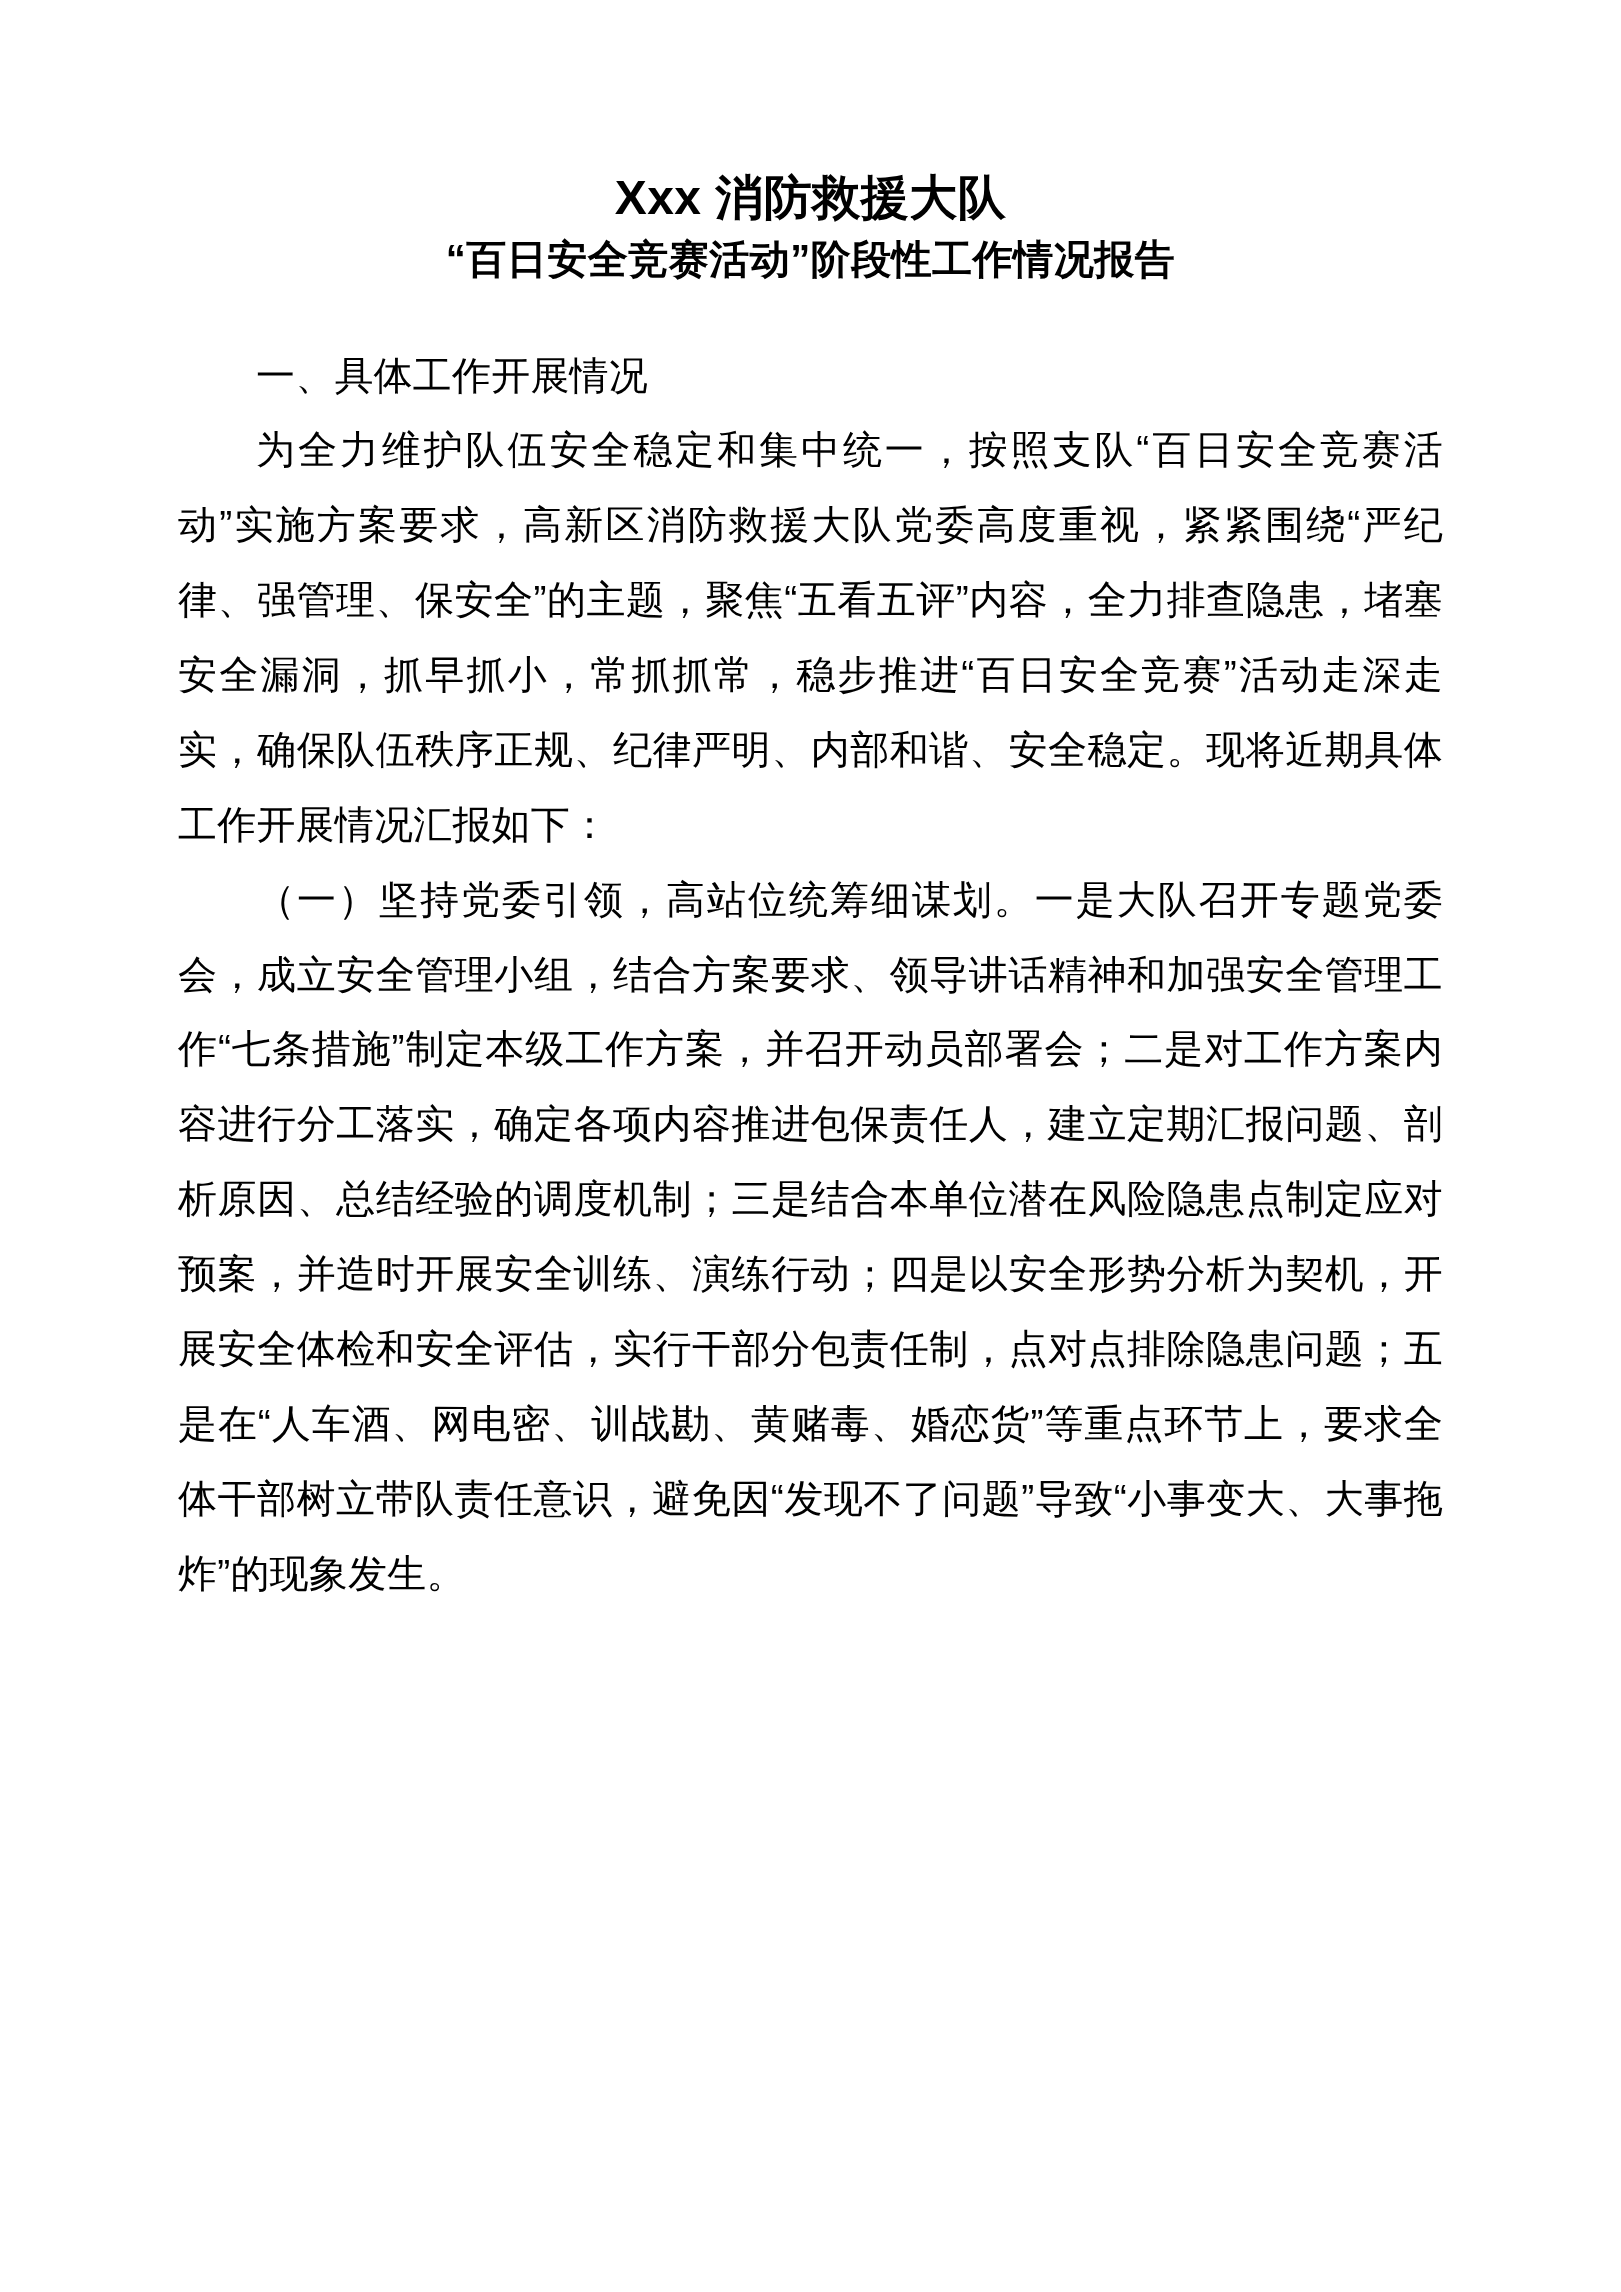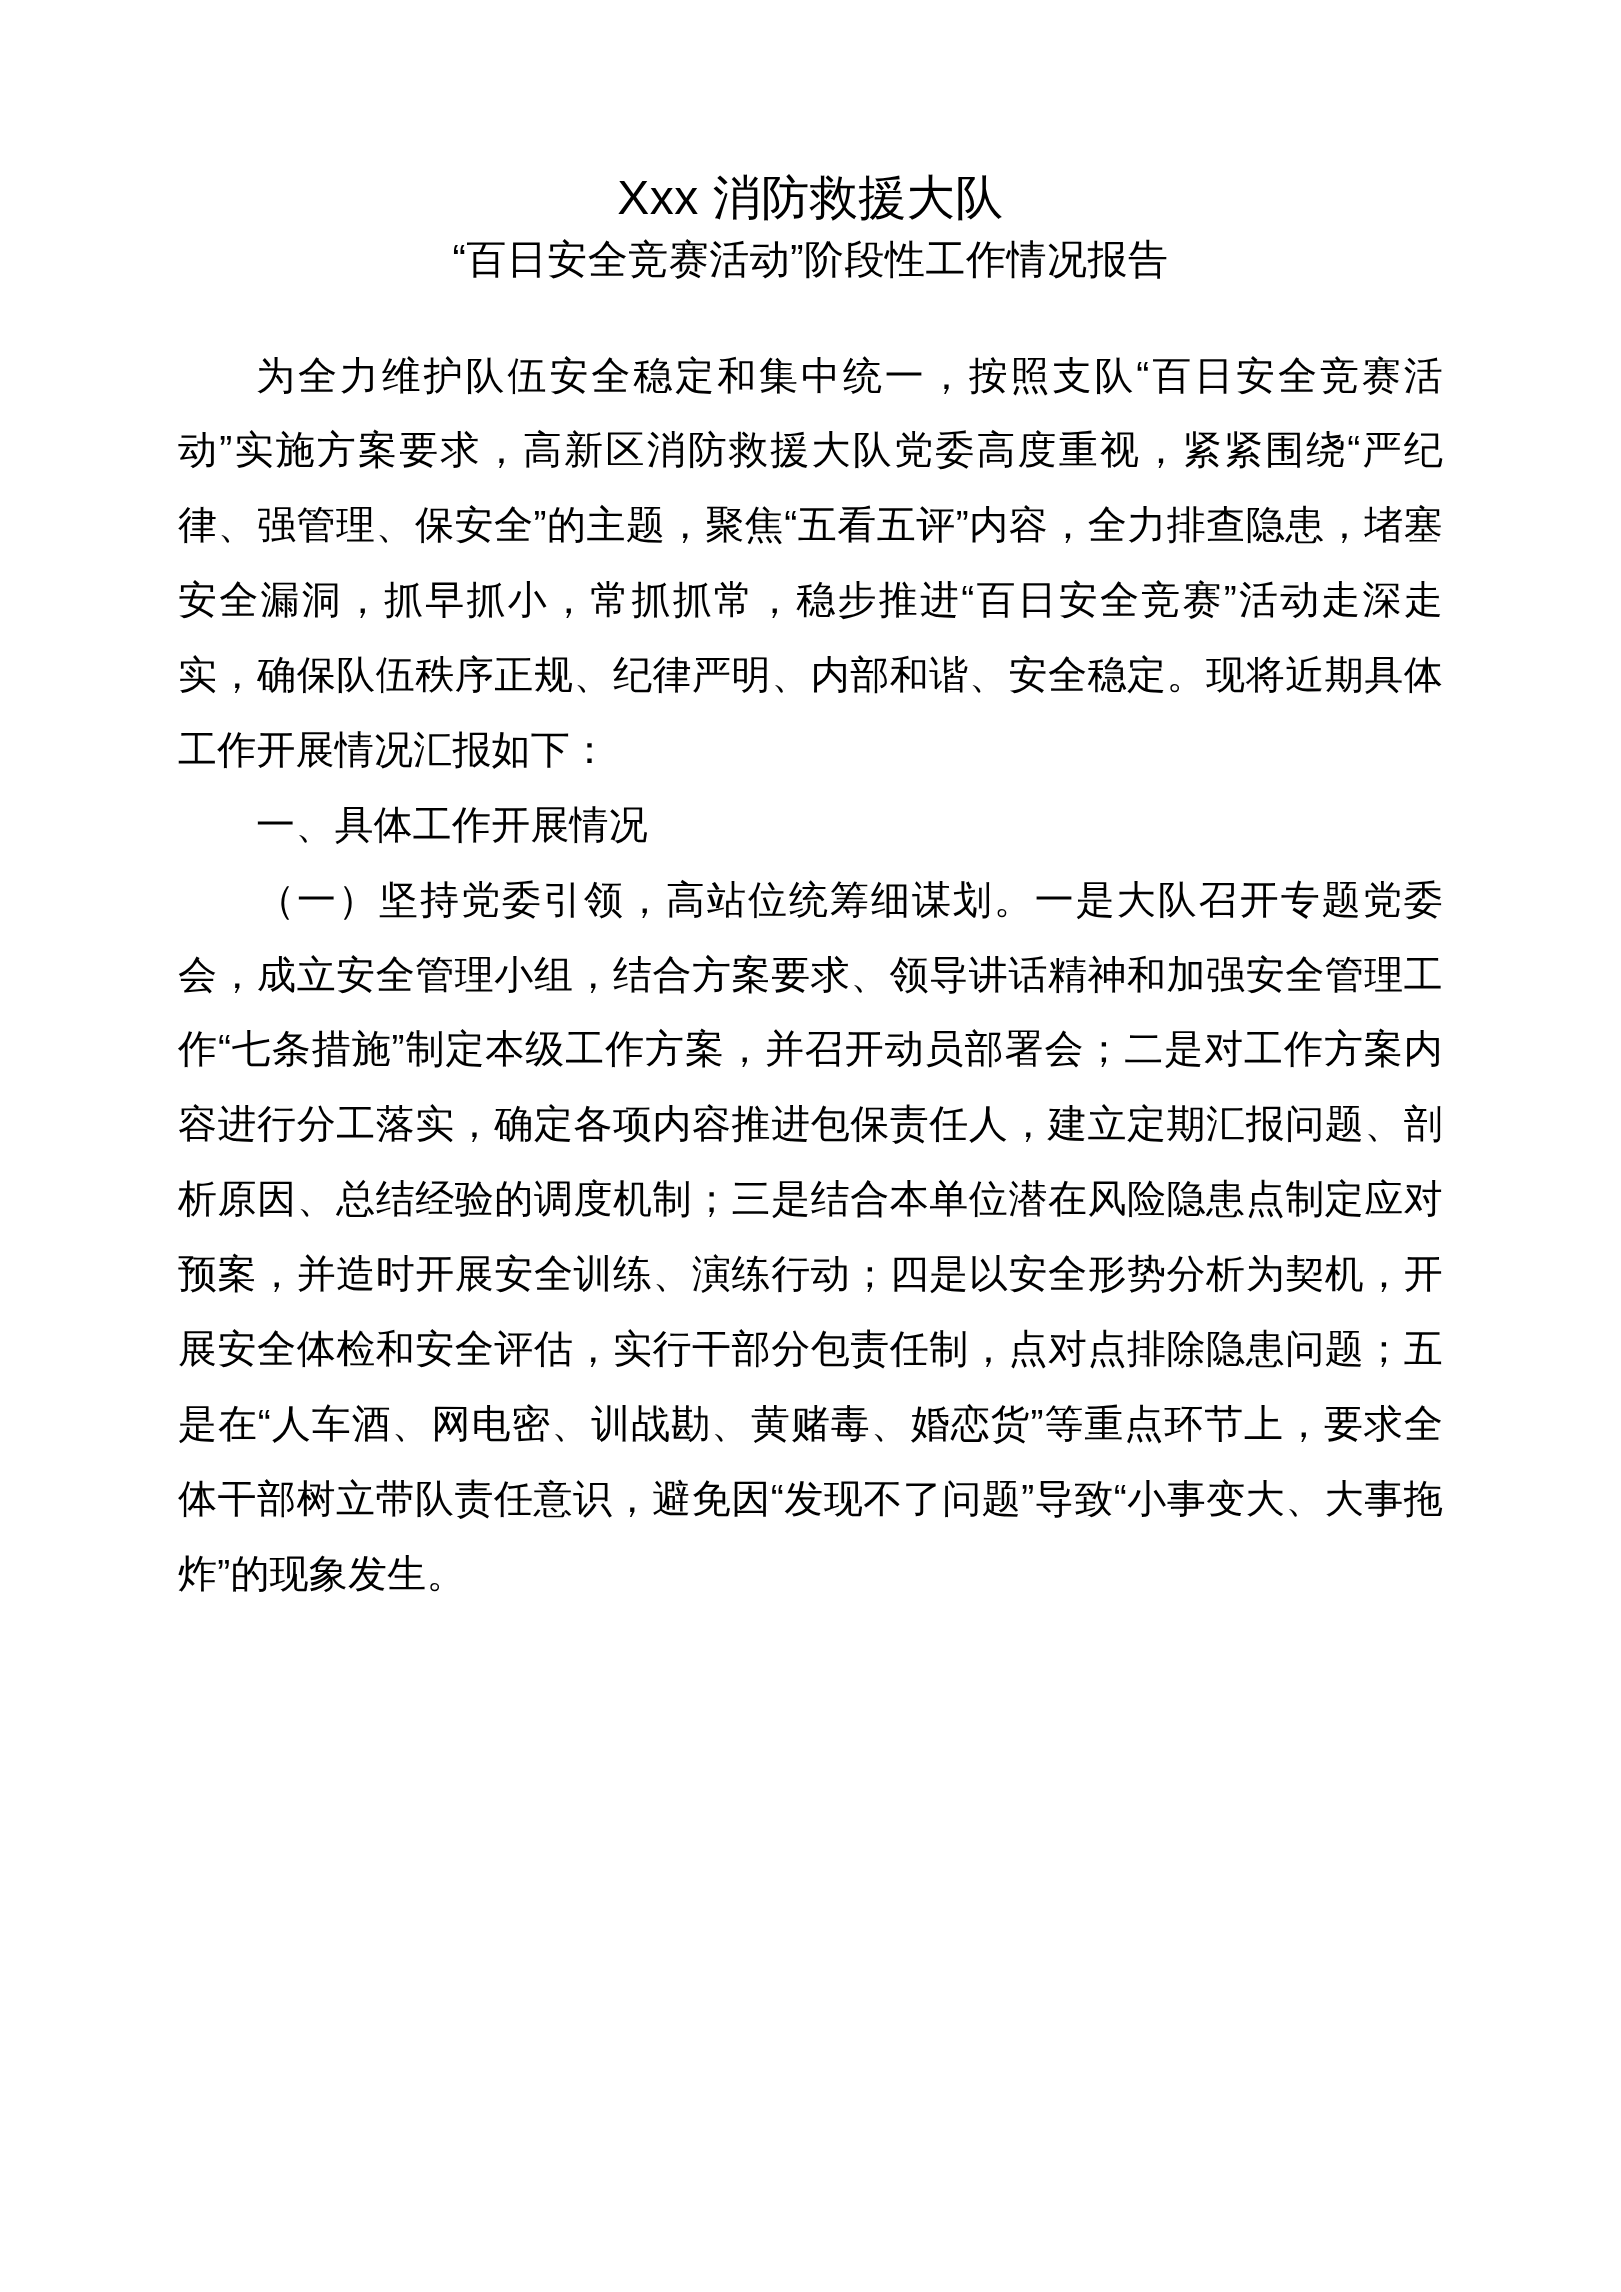--- a/index.html
+++ b/index.html
@@ -17,21 +17,21 @@
   .page {
     position: relative;
     width: 1621px;
     height: 2293px;
     box-sizing: border-box;
     padding: 167px 178px 0 178px;
     background: #ffffff;
   }
   .doc-title {
     text-align: center;
-    font-weight: 400;
+    font-weight: 700;
     font-size: 52px;
     line-height: 1.28;
     letter-spacing: 0.5px;
     margin: 0;
   }
   .doc-title .line1 {
     display: block;
     font-size: 48px;
     margin-bottom: 5.9px;
   }
@@ -61,19 +61,19 @@
 <body>
 
 <div class="page">
 
   <h1 class="doc-title">
     <span class="line1">Xxx 消防救援大队</span>
     <span class="line2">“百日安全竞赛活动”阶段性工作情况报告</span>
   </h1>
 
   <div class="body-text">
+    <p class="para heading">一、具体工作开展情况</p>
     <p class="para indent">为全力维护队伍安全稳定和集中统一，按照支队“百日安全竞赛活动”实施方案要求，高新区消防救援大队党委高度重视，紧紧围绕“严纪律、强管理、保安全”的主题，聚焦“五看五评”内容，全力排查隐患，堵塞安全漏洞，抓早抓小，常抓抓常，稳步推进“百日安全竞赛”活动走深走实，确保队伍秩序正规、纪律严明、内部和谐、安全稳定。现将近期具体工作开展情况汇报如下：</p>
-    <p class="para heading">一、具体工作开展情况</p>
     <p class="para indent">（一）坚持党委引领，高站位统筹细谋划。一是大队召开专题党委会，成立安全管理小组，结合方案要求、领导讲话精神和加强安全管理工作“七条措施”制定本级工作方案，并召开动员部署会；二是对工作方案内容进行分工落实，确定各项内容推进包保责任人，建立定期汇报问题、剖析原因、总结经验的调度机制；三是结合本单位潜在风险隐患点制定应对预案，并造时开展安全训练、演练行动；四是以安全形势分析为契机，开展安全体检和安全评估，实行干部分包责任制，点对点排除隐患问题；五是在“人车酒、网电密、训战勘、黄赌毒、婚恋货”等重点环节上，要求全体干部树立带队责任意识，避免因“发现不了问题”导致“小事变大、大事拖炸”的现象发生。</p>
   </div>
 
 </div>
 
 
 </body></html>

